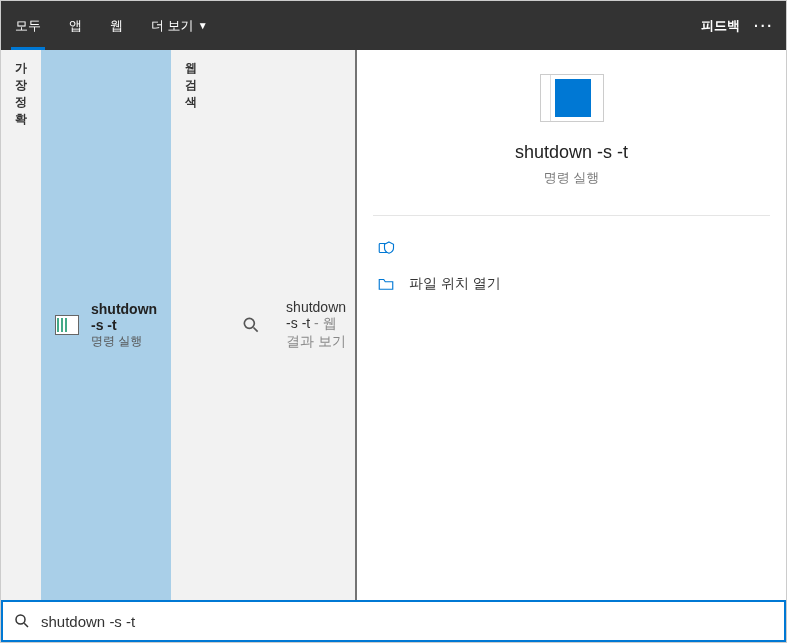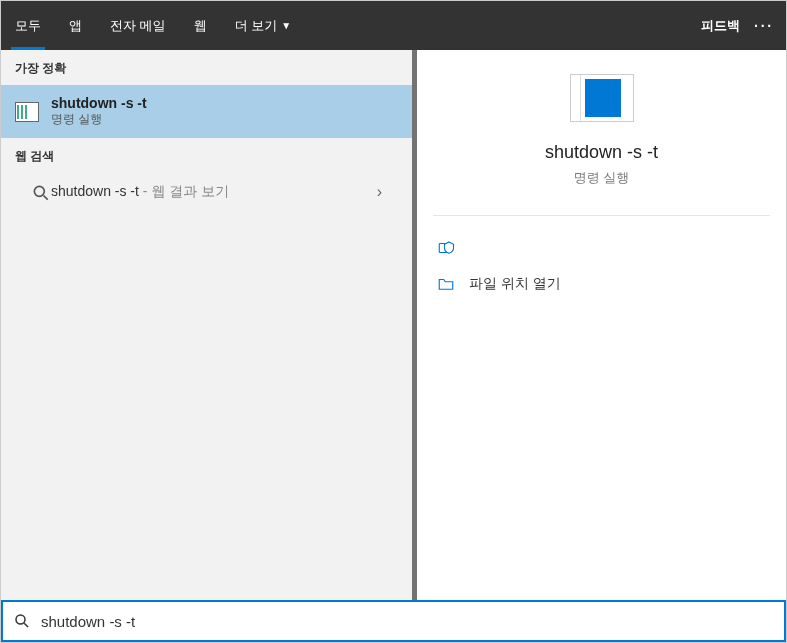--- a/index.html
+++ b/index.html
@@ -8,32 +8,32 @@
     .header { background: #333; height: 49px; display: flex; align-items: stretch; color: #fff; }
     .tabs { display: flex; }
     .tab { padding: 0 14px; display: flex; align-items: center; font-size: 13px; cursor: pointer; position: relative; }
     .tab.active::after { content: ""; position: absolute; bottom: 0; left: 10px; right: 10px; height: 3px; background: #0078d4; }
     .more-arrow { margin-left: 4px; font-size: 10px; }
     .header-right { margin-left: auto; display: flex; align-items: center; padding-right: 12px; gap: 14px; font-size: 13px; font-weight: bold; }
     .more-dots { letter-spacing: 2px; font-size: 14px; cursor: pointer; }
     
     .main { flex: 1; display: flex; min-height: 0; }
     
-    .left-pane { width: 416px; background: #f2f2f2; border-right: 5px solid #737373; display: flex; flex-direction: column; }
+    .left-pane { width: 356px; background: #f2f2f2; border-right: 2px solid #737373; display: flex; flex-direction: row; }
     .section-header { padding: 10px 14px 8px; font-size: 12px; font-weight: 600; color: #333; }
     
     .result-item { display: flex; align-items: center; padding: 10px 14px; gap: 12px; cursor: pointer; position: relative; }
     .result-item.selected { background: #a9cfe8; }
     .result-icon-box { width: 24px; height: 20px; border: 1px solid #666; background: #fff; display: flex; flex-shrink: 0; }
     .result-icon-box div { width: 2px; background: #4a8; margin: 2px 1px; }
     .result-text { display: flex; flex-direction: column; }
     .result-title { font-size: 14px; font-weight: 600; color: #222; }
     .result-sub { font-size: 12px; color: #555; }
     
-    .web-item { display: flex; align-items: flex-start; padding: 10px 30px; gap: 0; cursor: pointer; }
+    .web-item { display: flex; align-items: center; padding: 10px 30px; gap: 25px; cursor: pointer; }
     .web-icon { width: 20px; display: flex; justify-content: center; }
     .web-text { font-size: 14px; color: #333; flex: 1; }
     .web-text .ghost { color: #888; }
     .chevron { color: #666; font-size: 16px; }
     
     .right-pane { flex: 1; background: #fff; display: flex; flex-direction: column; padding-top: 24px; }
     .preview-center { display: flex; flex-direction: column; align-items: center; padding-bottom: 28px; border-bottom: 1px solid #e5e5e5; margin: 0 16px; }
     .preview-icon { width: 64px; height: 48px; border: 1px solid #ccc; background: #fff; margin-bottom: 20px; display: flex; }
     .preview-icon .p-left { width: 10px; background: #fff; border-right: 1px solid #ddd; }
     .preview-icon .p-main { flex: 1; background: #0078d4; margin: 4px 12px 4px 4px; }
@@ -52,23 +52,20 @@
 </head>
 <body>
 
 <div class="header">
   <div class="tabs">
     <div class="tab active">
         <span>모두</span>
       </div>
     <div class="tab">
         <span>앱</span>
-      </div>
-    <div class="tab">
-        <span>전자 메일</span>
       </div>
     <div class="tab">
         <span>웹</span>
       </div>
     <div class="tab">
       <span>더 보기</span>
       <span class="more-arrow">▼</span>
     </div>
   </div>
   <div class="header-right">

